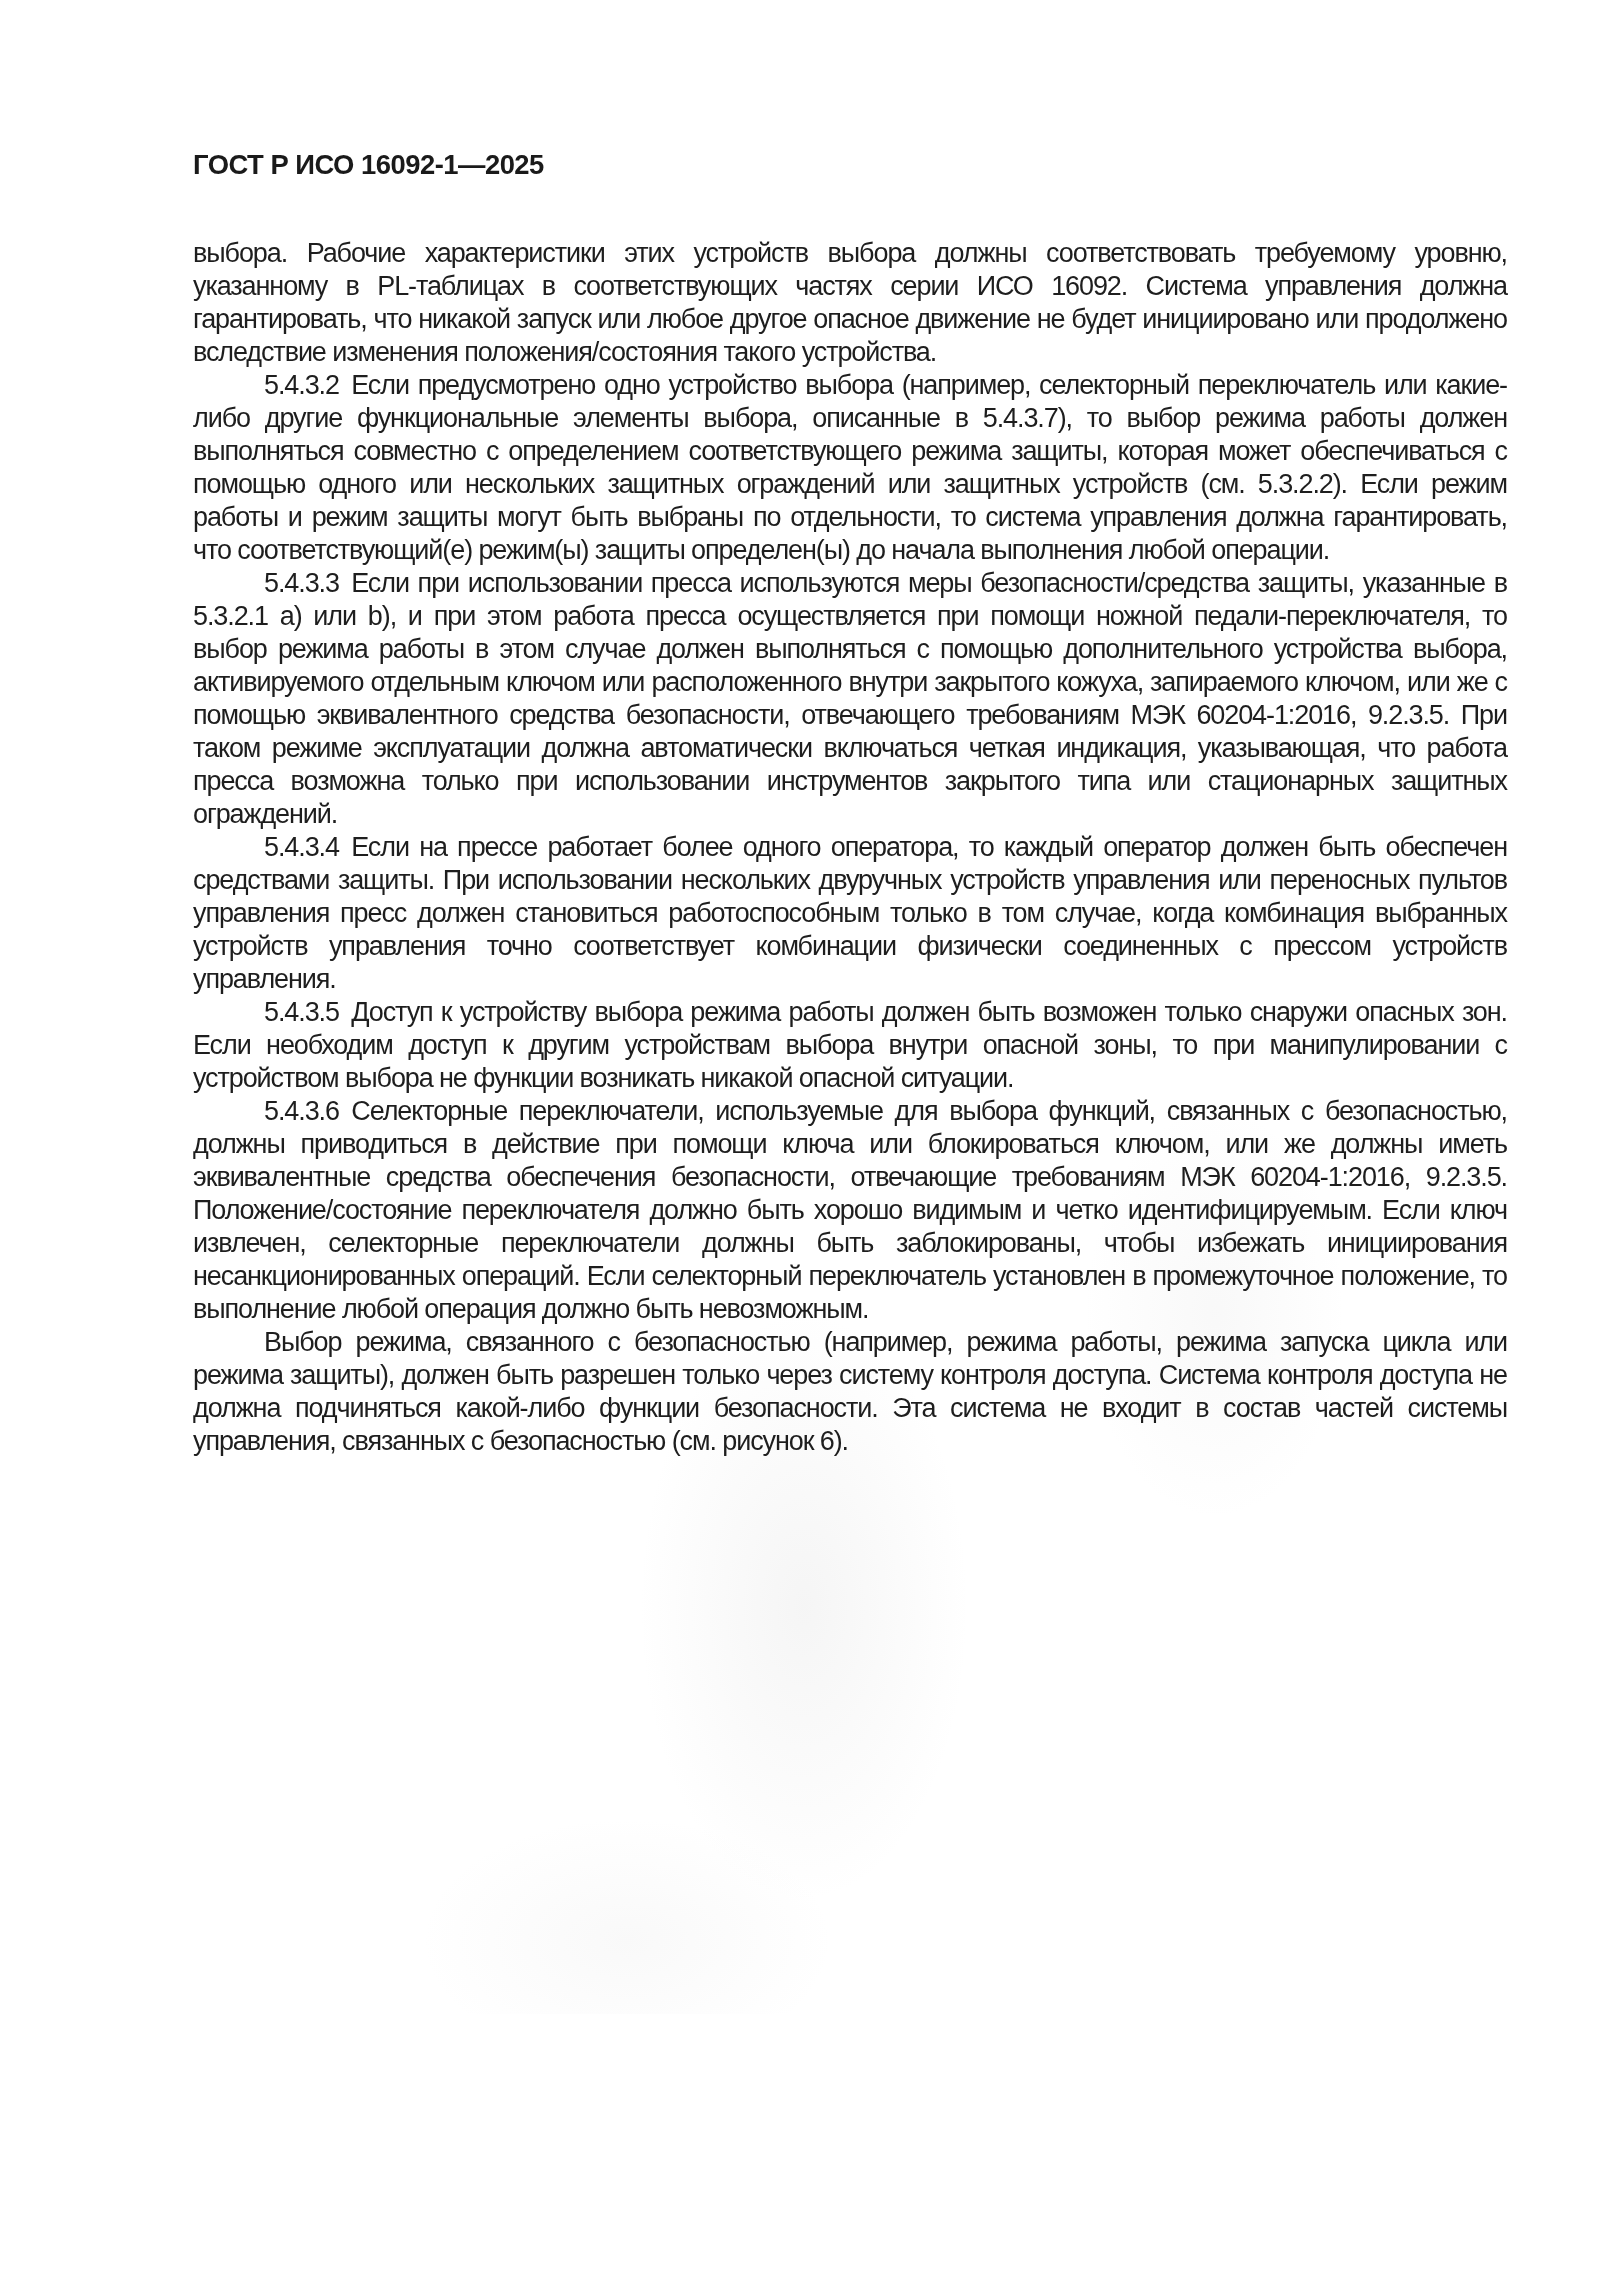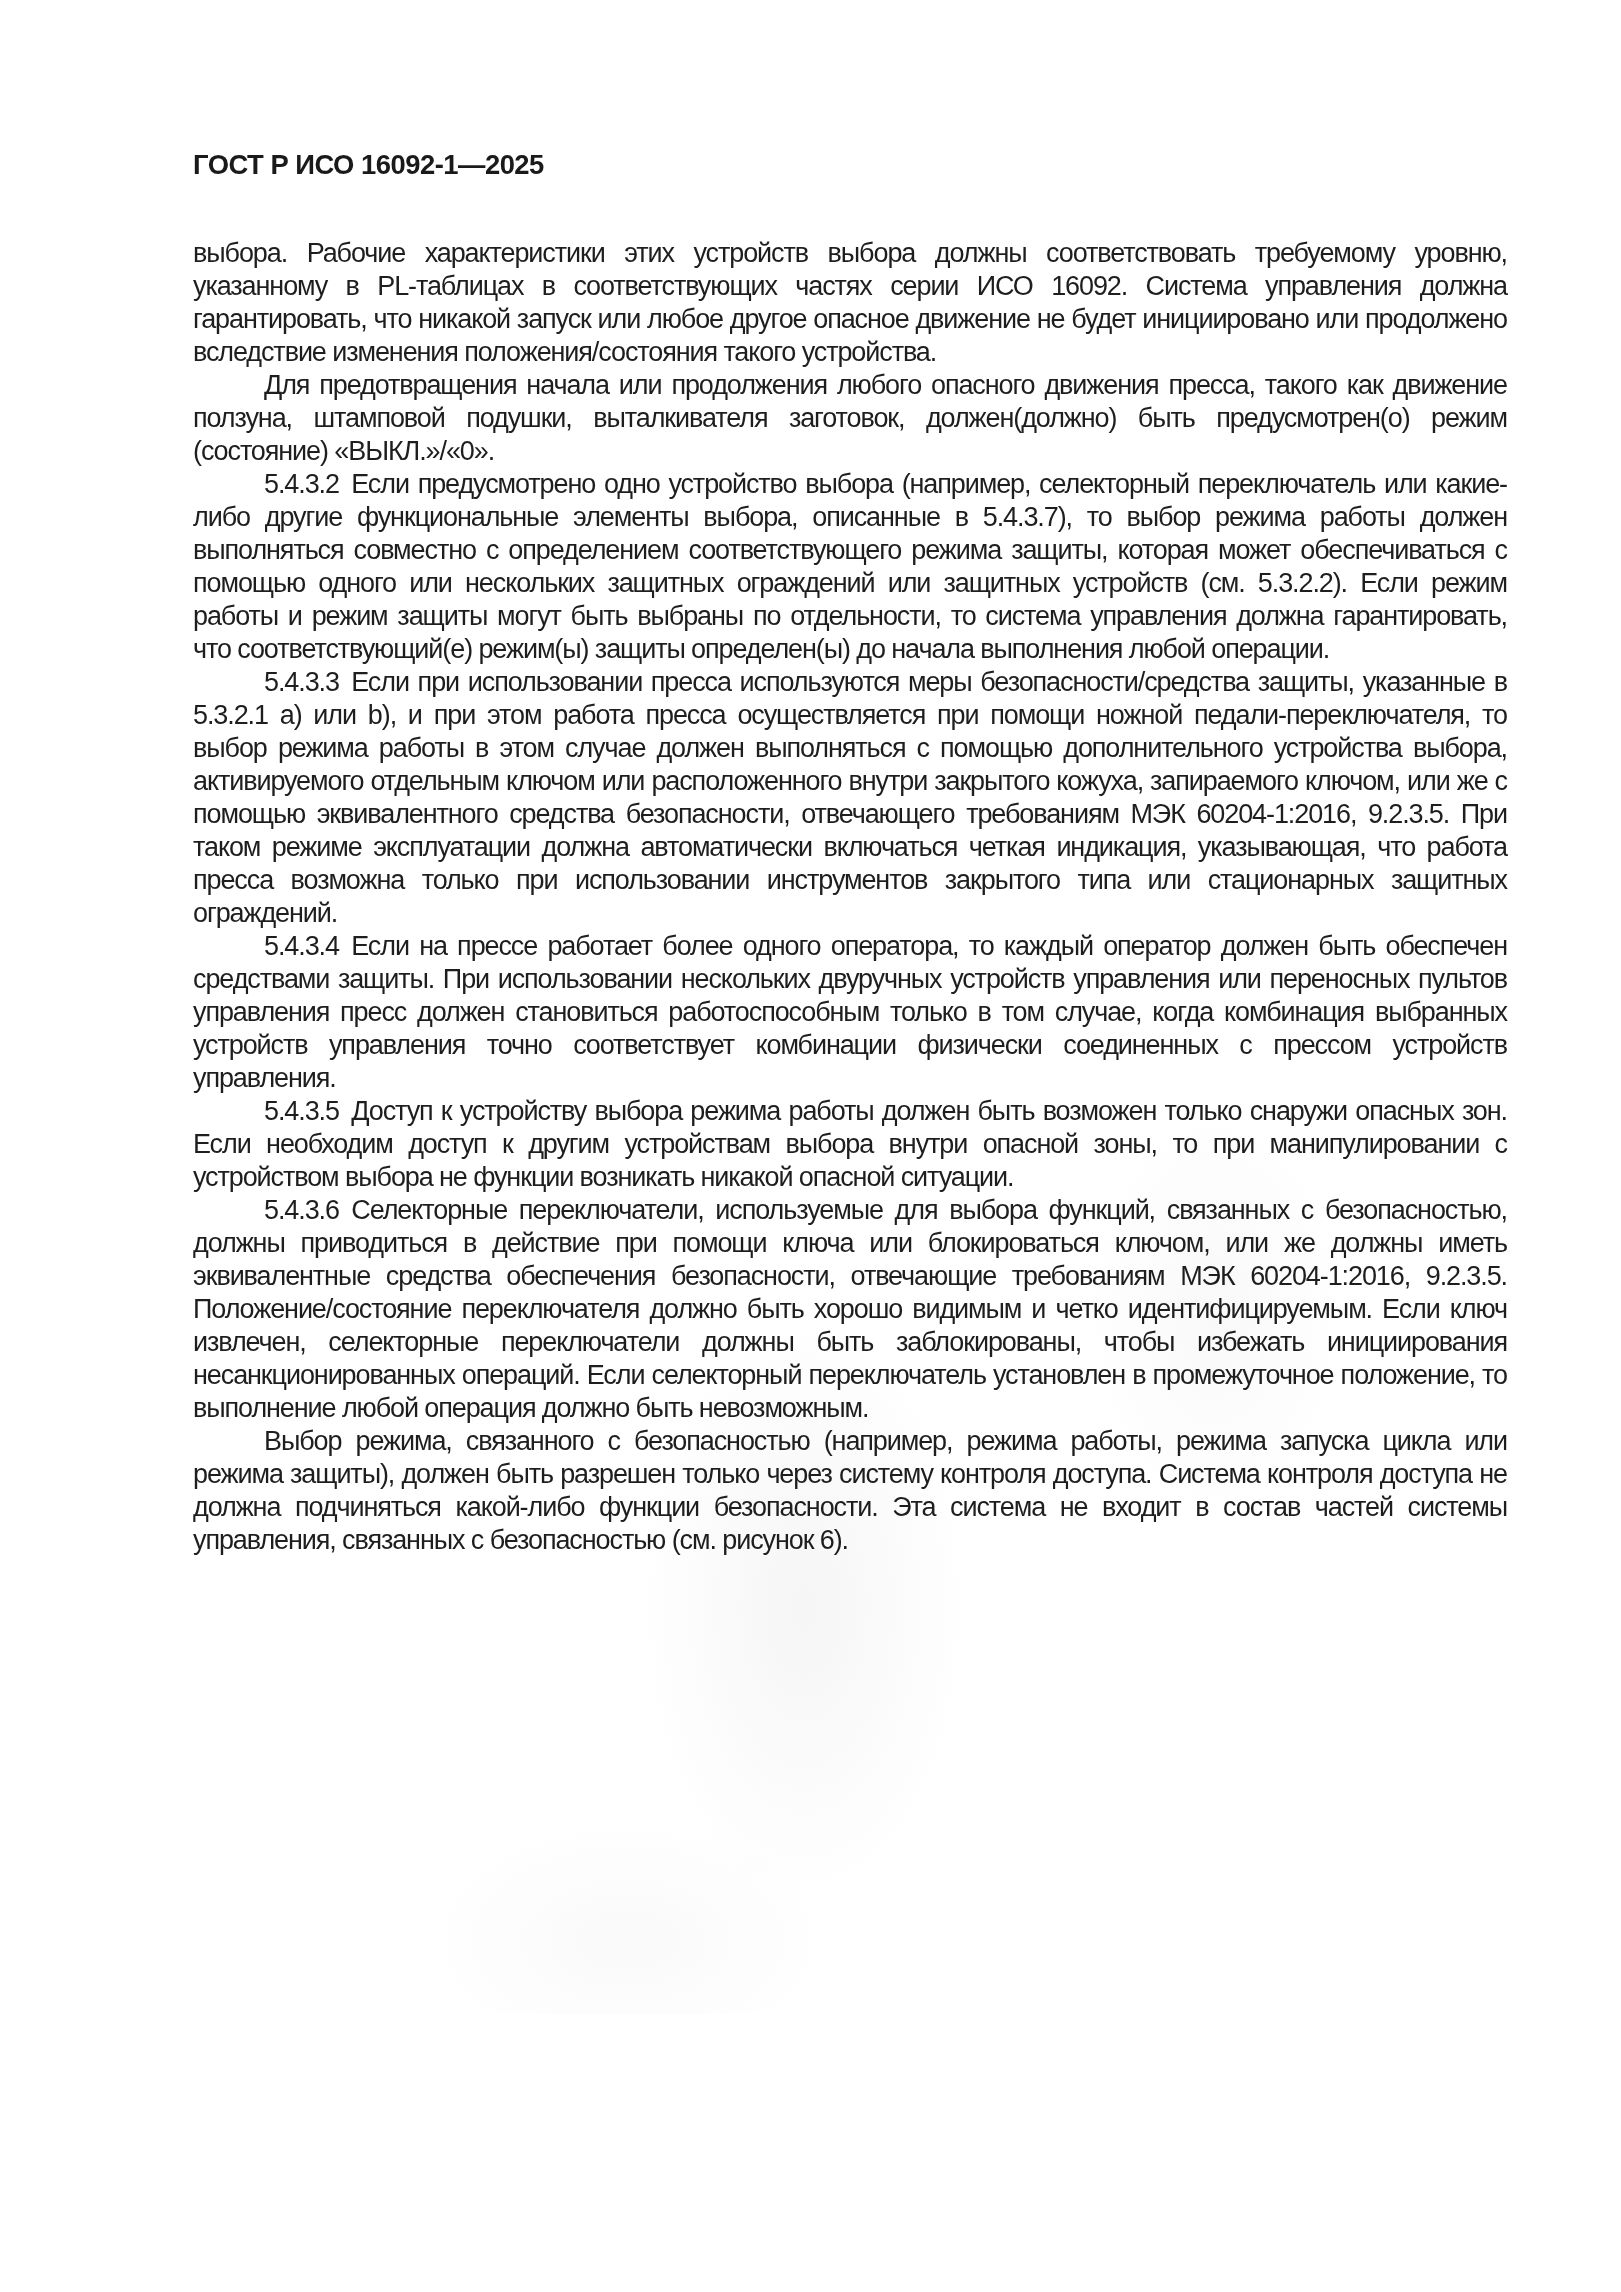--- a/index.html
+++ b/index.html
@@ -68,21 +68,20 @@
   }
 </style>
 </head>
 <body>
 
 <div class="page">
   <div class="scan-smudge"></div>
   <header class="doc-header">ГОСТ Р ИСО 16092-1—2025</header>
   <main class="doc-body" id="doc-body">
       <p class="para">выбора. Рабочие характеристики этих устройств выбора должны соответствовать требуемому уровню, указанному в PL-таблицах в соответствующих частях серии ИСО 16092. Система управления должна гарантировать, что никакой запуск или любое другое опасное движение не будет инициировано или продолжено вследствие изменения положения/состояния такого устройства.</p>
-      <p class="para indent">Для предотвращения начала или продолжения любого опасного движения пресса, такого как движение ползуна, штамповой подушки, выталкивателя заготовок, должен(должно) быть предусмотрен(о) режим (состояние) «ВЫКЛ.»/«0».</p>
       <p class="para indent">5.4.3.2 Если предусмотрено одно устройство выбора (например, селекторный переключатель или какие-либо другие функциональные элементы выбора, описанные в 5.4.3.7), то выбор режима работы должен выполняться совместно с определением соответствующего режима защиты, которая может обеспечиваться с помощью одного или нескольких защитных ограждений или защитных устройств (см. 5.3.2.2). Если режим работы и режим защиты могут быть выбраны по отдельности, то система управления должна гарантировать, что соответствующий(е) режим(ы) защиты определен(ы) до начала выполнения любой операции.</p>
       <p class="para indent">5.4.3.3 Если при использовании пресса используются меры безопасности/средства защиты, указанные в 5.3.2.1 a) или b), и при этом работа пресса осуществляется при помощи ножной педали-переключателя, то выбор режима работы в этом случае должен выполняться с помощью дополнительного устройства выбора, активируемого отдельным ключом или расположенного внутри закрытого кожуха, запираемого ключом, или же с помощью эквивалентного средства безопасности, отвечающего требованиям МЭК 60204-1:2016, 9.2.3.5. При таком режиме эксплуатации должна автоматически включаться четкая индикация, указывающая, что работа пресса возможна только при использовании инструментов закрытого типа или стационарных защитных ограждений.</p>
       <p class="para indent">5.4.3.4 Если на прессе работает более одного оператора, то каждый оператор должен быть обеспечен средствами защиты. При использовании нескольких двуручных устройств управления или переносных пультов управления пресс должен становиться работоспособным только в том случае, когда комбинация выбранных устройств управления точно соответствует комбинации физически соединенных с прессом устройств управления.</p>
       <p class="para indent">5.4.3.5 Доступ к устройству выбора режима работы должен быть возможен только снаружи опасных зон. Если необходим доступ к другим устройствам выбора внутри опасной зоны, то при манипулировании с устройством выбора не функции возникать никакой опасной ситуации.</p>
       <p class="para indent">5.4.3.6 Селекторные переключатели, используемые для выбора функций, связанных с безопасностью, должны приводиться в действие при помощи ключа или блокироваться ключом, или же должны иметь эквивалентные средства обеспечения безопасности, отвечающие требованиям МЭК 60204-1:2016, 9.2.3.5. Положение/состояние переключателя должно быть хорошо видимым и четко идентифицируемым. Если ключ извлечен, селекторные переключатели должны быть заблокированы, чтобы избежать инициирования несанкционированных операций. Если селекторный переключатель установлен в промежуточное положение, то выполнение любой операция должно быть невозможным.</p>
       <p class="para indent">Выбор режима, связанного с безопасностью (например, режима работы, режима запуска цикла или режима защиты), должен быть разрешен только через систему контроля доступа. Система контроля доступа не должна подчиняться какой-либо функции безопасности. Эта система не входит в состав частей системы управления, связанных с безопасностью (см. рисунок 6).</p>
     </main>
   <footer class="page-number">20</footer>
 </div>
 

